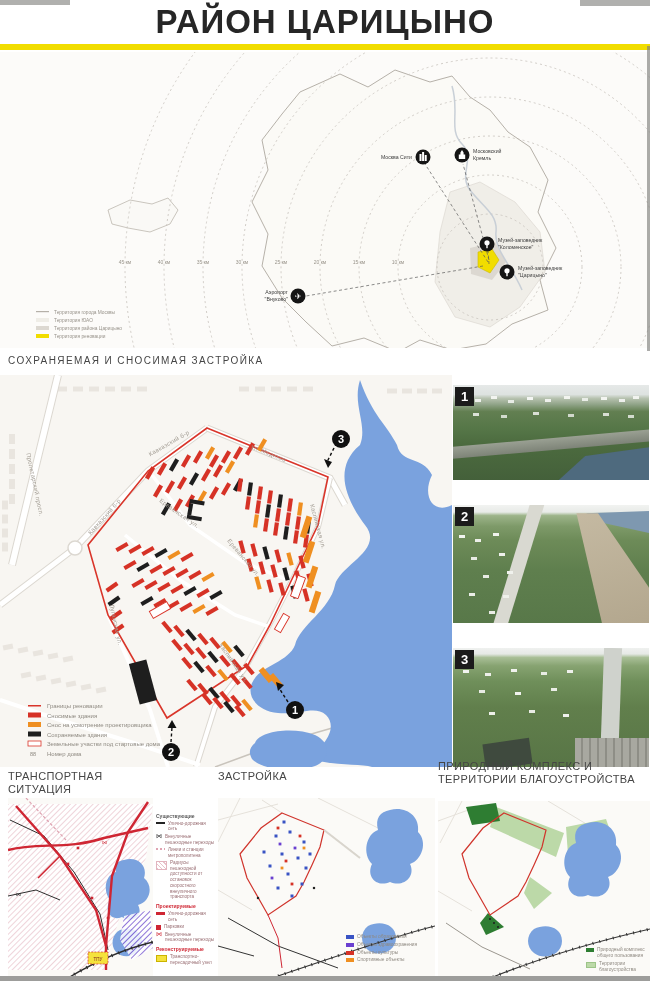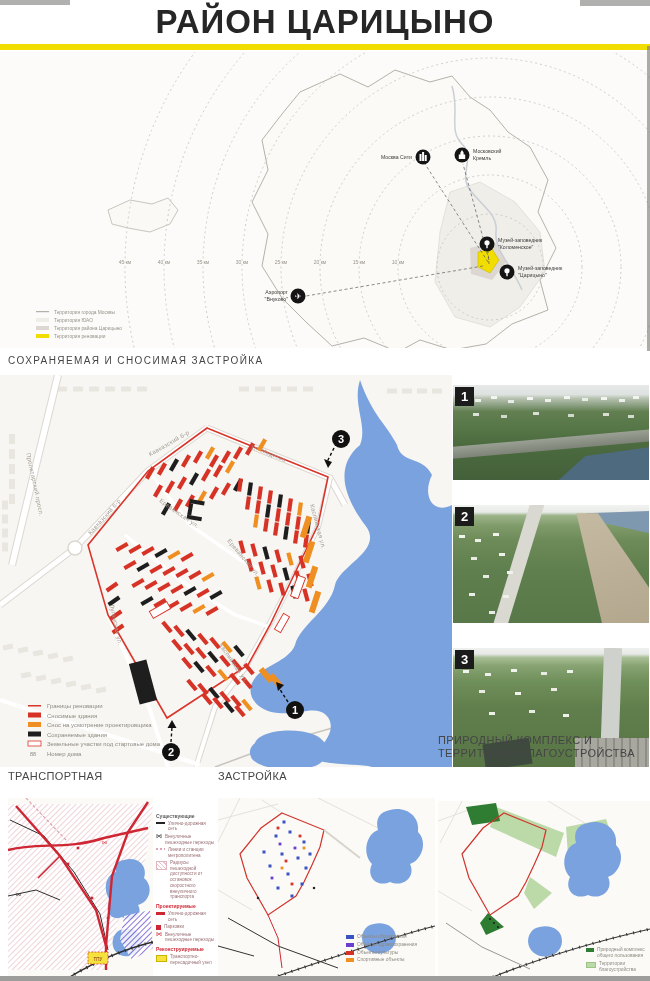--- a/index.html
+++ b/index.html
@@ -455,25 +455,26 @@
          background:repeating-linear-gradient(90deg,#a8a8a0 0 6px,#8e8e86 6px 8px);"></div>
     <div class="ph-layer" style="left:16%;bottom:0;width:24%;height:22%;
          background:#3f4a3e;transform:rotate(-8deg);"></div>
     <span class="specks" style="left:10px;top:22px;
       box-shadow:22px 3px 0 #edefe9,48px -1px 0 #f1f3ee,78px 2px 0 #e9ece5,104px 0 0 #eff1ec,16px 20px 0 #e8ebe4,52px 22px 0 #f0f2ed,88px 18px 0 #ebeee7,26px 42px 0 #eef0ea,66px 40px 0 #e9ece5,100px 44px 0 #eff1ec;"></span>
     <div class="badge">3</div>
   </div>
 
   <div class="bm-title" style="left:8px;top:770px;width:200px;">
     <div>ТРАНСПОРТНАЯ</div>
+    <div>СИТУАЦИЯ</div>
   </div>
   <div class="bm-title" style="left:218px;top:770px;width:210px;">
     <div>ЗАСТРОЙКА</div>
   </div>
-  <div class="bm-title" style="left:438px;top:734px;width:212px;">
+  <div class="bm-title" style="left:438px;top:760px;width:212px;">
     <div>ПРИРОДНЫЙ КОМПЛЕКС И</div>
     <div>ТЕРРИТОРИИ БЛАГОУСТРОЙСТВА</div>
   </div>
 
   <div class="map-block" style="left:8px;top:798px;width:207px;height:180px;">
     <svg width="145" height="180" viewBox="0 0 145 180" style="position:absolute;left:0;top:0;">
       <defs>
         <pattern id="ph" width="4" height="4" patternTransform="rotate(45)" patternUnits="userSpaceOnUse">
           <rect width="4" height="4" fill="#ffffff"></rect>
             <line x1="0" y1="0" x2="0" y2="4" stroke="#e9c2ca" stroke-width="1.4"></line>

